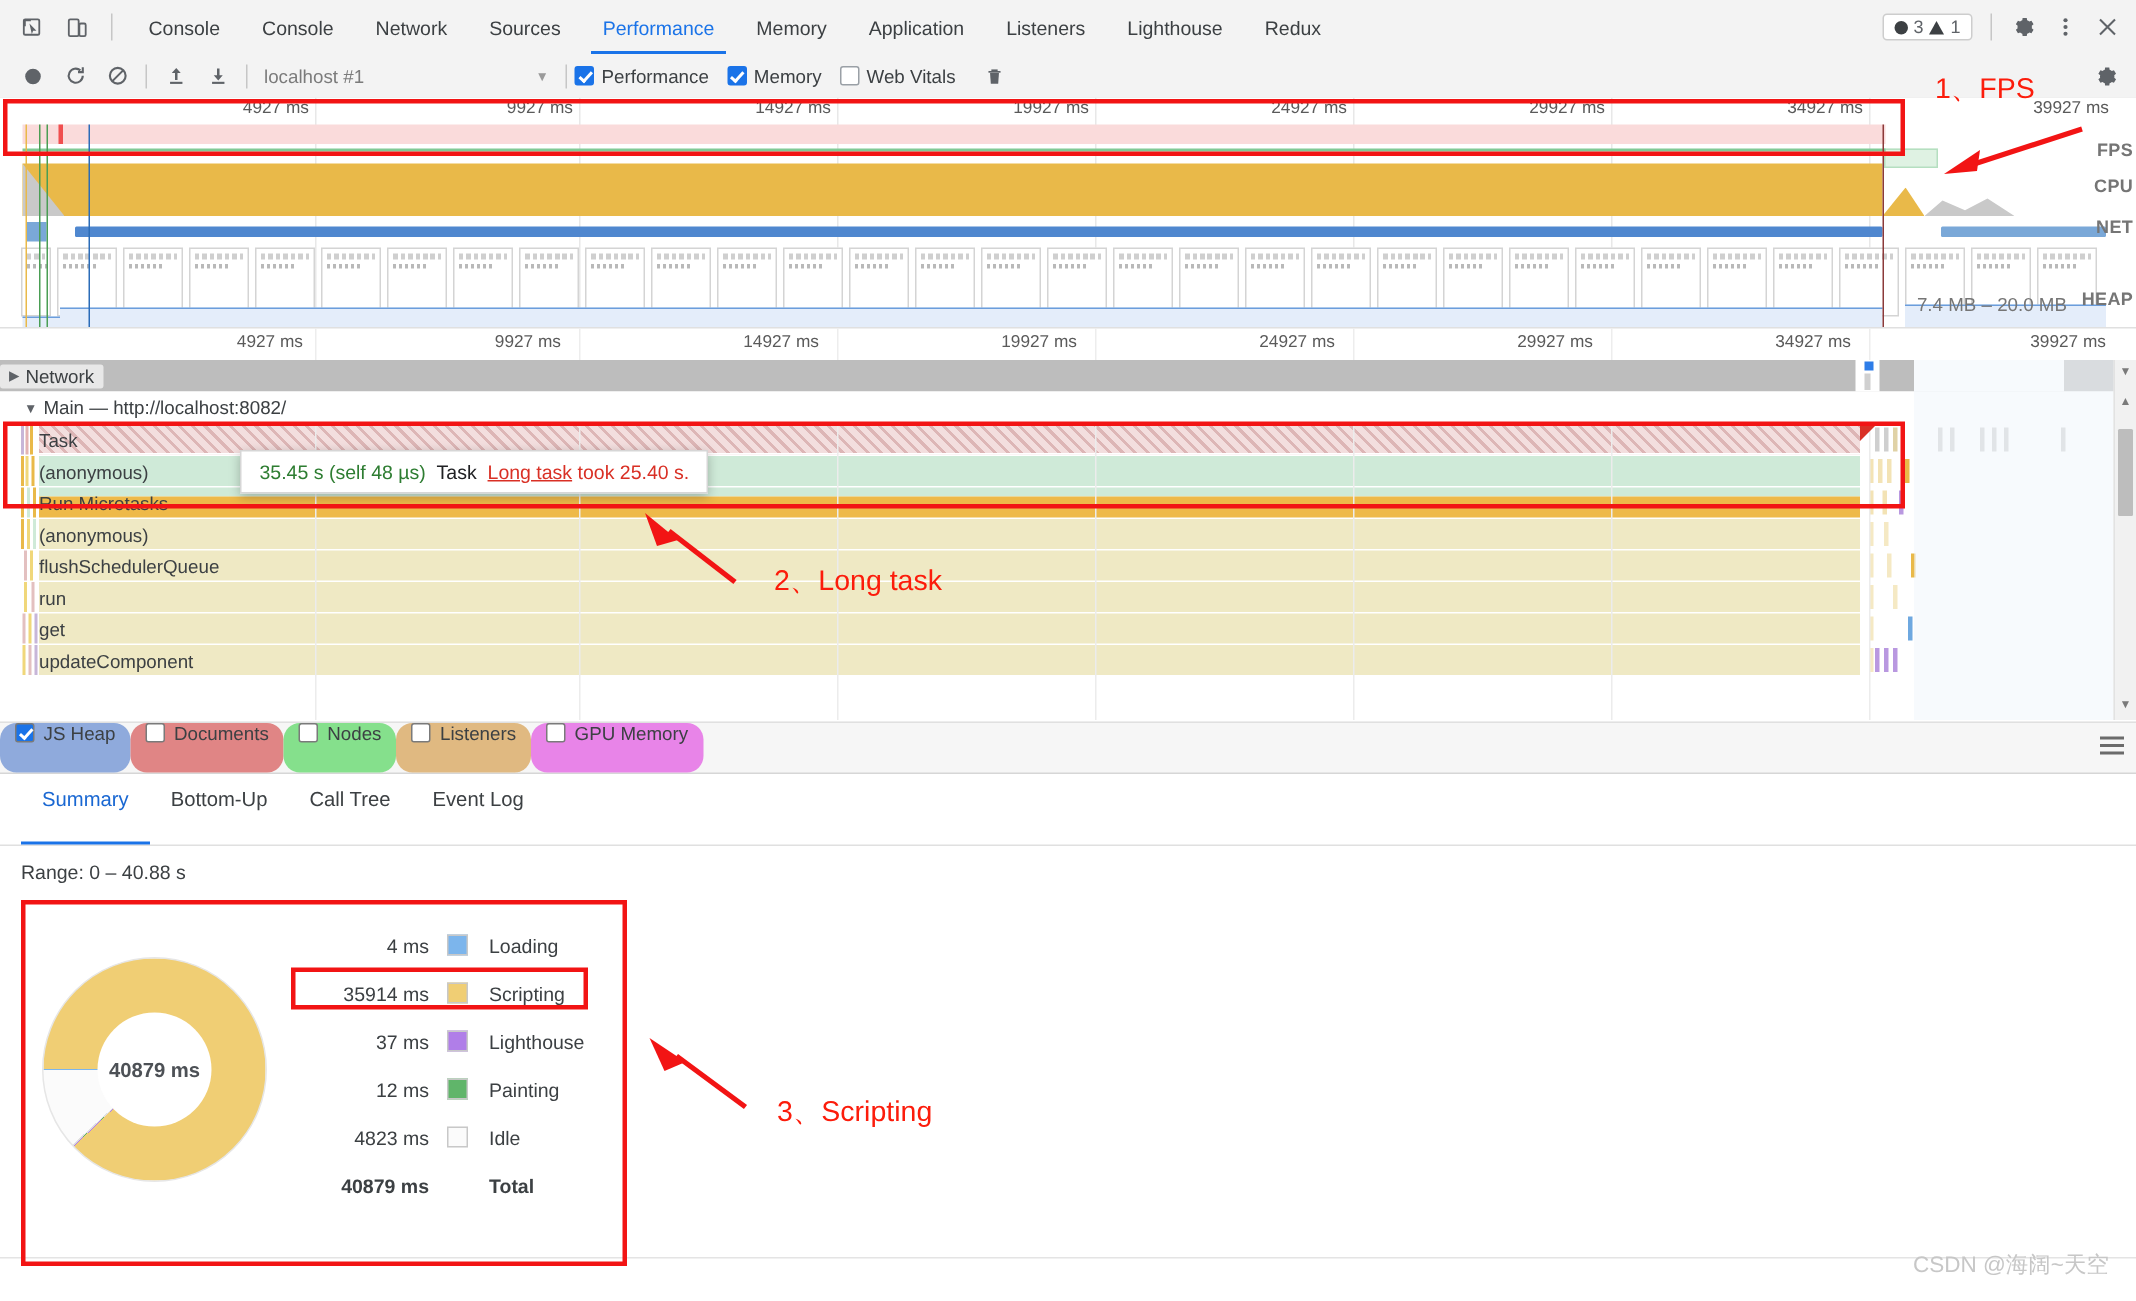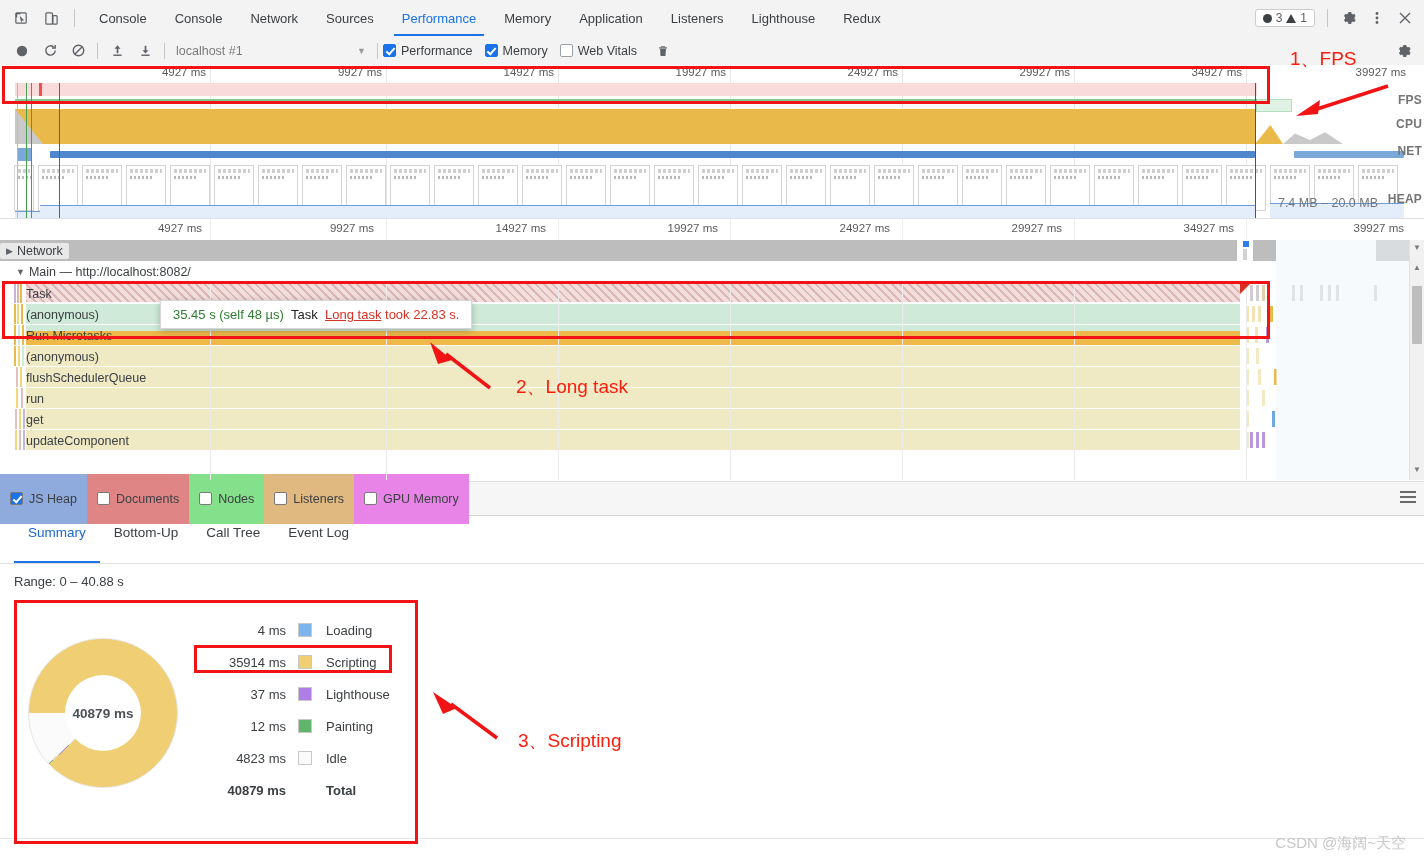--- a/index.html
+++ b/index.html
@@ -156,21 +156,21 @@
   
   .fscroll{position:absolute;right:0;top:240px;width:14px;height:240px;background:#f1f1f1;border-left:1px solid #e2e2e2;}
   .fscroll .thumb{position:absolute;left:2px;top:46px;width:10px;height:58px;background:#bdbdbd;border-radius:1px;}
   .fscroll .ar{position:absolute;left:0;width:14px;height:14px;display:flex;align-items:center;justify-content:center;color:#7a7a7a;font-size:8px;}
 
   
   .counters{
     position:absolute;left:0;top:481px;width:1424px;height:33px;background:#f6f6f6;
     border-top:1px solid #e0e0e0;border-bottom:1px solid #d6d6d6;display:flex;align-items:center;
   }
-  .ctr{display:flex;align-items:center;gap:6px;height:50px;padding:0 10px;font-size:12.5px;color:#3c4043;cursor:pointer;}
+  .ctr{display:flex;gap:6px;height:33px;padding:0 10px;font-size:12.5px;color:#3c4043;cursor:pointer;border-radius:11px;}
   .ctr .box{border-color:#7a7a7a;}
   .hamb{position:absolute;right:8px;top:9px;width:16px;cursor:pointer;}
   .hamb span{display:block;height:2px;background:#6b6b6b;margin-bottom:3px;}
 
   
   .btabs{
     position:absolute;left:0;top:525px;width:1424px;height:38px;background:#fff;
     border-bottom:1px solid #e0e0e0;display:flex;align-items:stretch;padding-left:14px;
   }
   .btab{
@@ -608,21 +608,21 @@
   <div class="fscroll">
     <div class="ar" style="top:0">▼</div>
     <div class="ar" style="top:20px">▲</div>
     <div class="thumb"></div>
     <div class="ar" style="top:222px">▼</div>
   </div>
 
   <div class="tooltip">
     <span class="tt-dur">35.45 s (self 48 µs)</span>
     &nbsp;<span class="tt-name">Task</span>
-    &nbsp;<span class="tt-warn"><u>Long task</u><span> took 22.83 s.</span></span>
+    &nbsp;<span class="tt-warn"><u>Long task</u><span> took 25.40 s.</span></span>
   </div>
 
   <div class="counters">
     <div class="ctr" style="background:#8faadc">
       <span class="box on"></span>
       <span>JS Heap</span>
     </div>
     <div class="ctr" style="background:#e08585">
       <span class="box"></span>
       <span>Documents</span>

